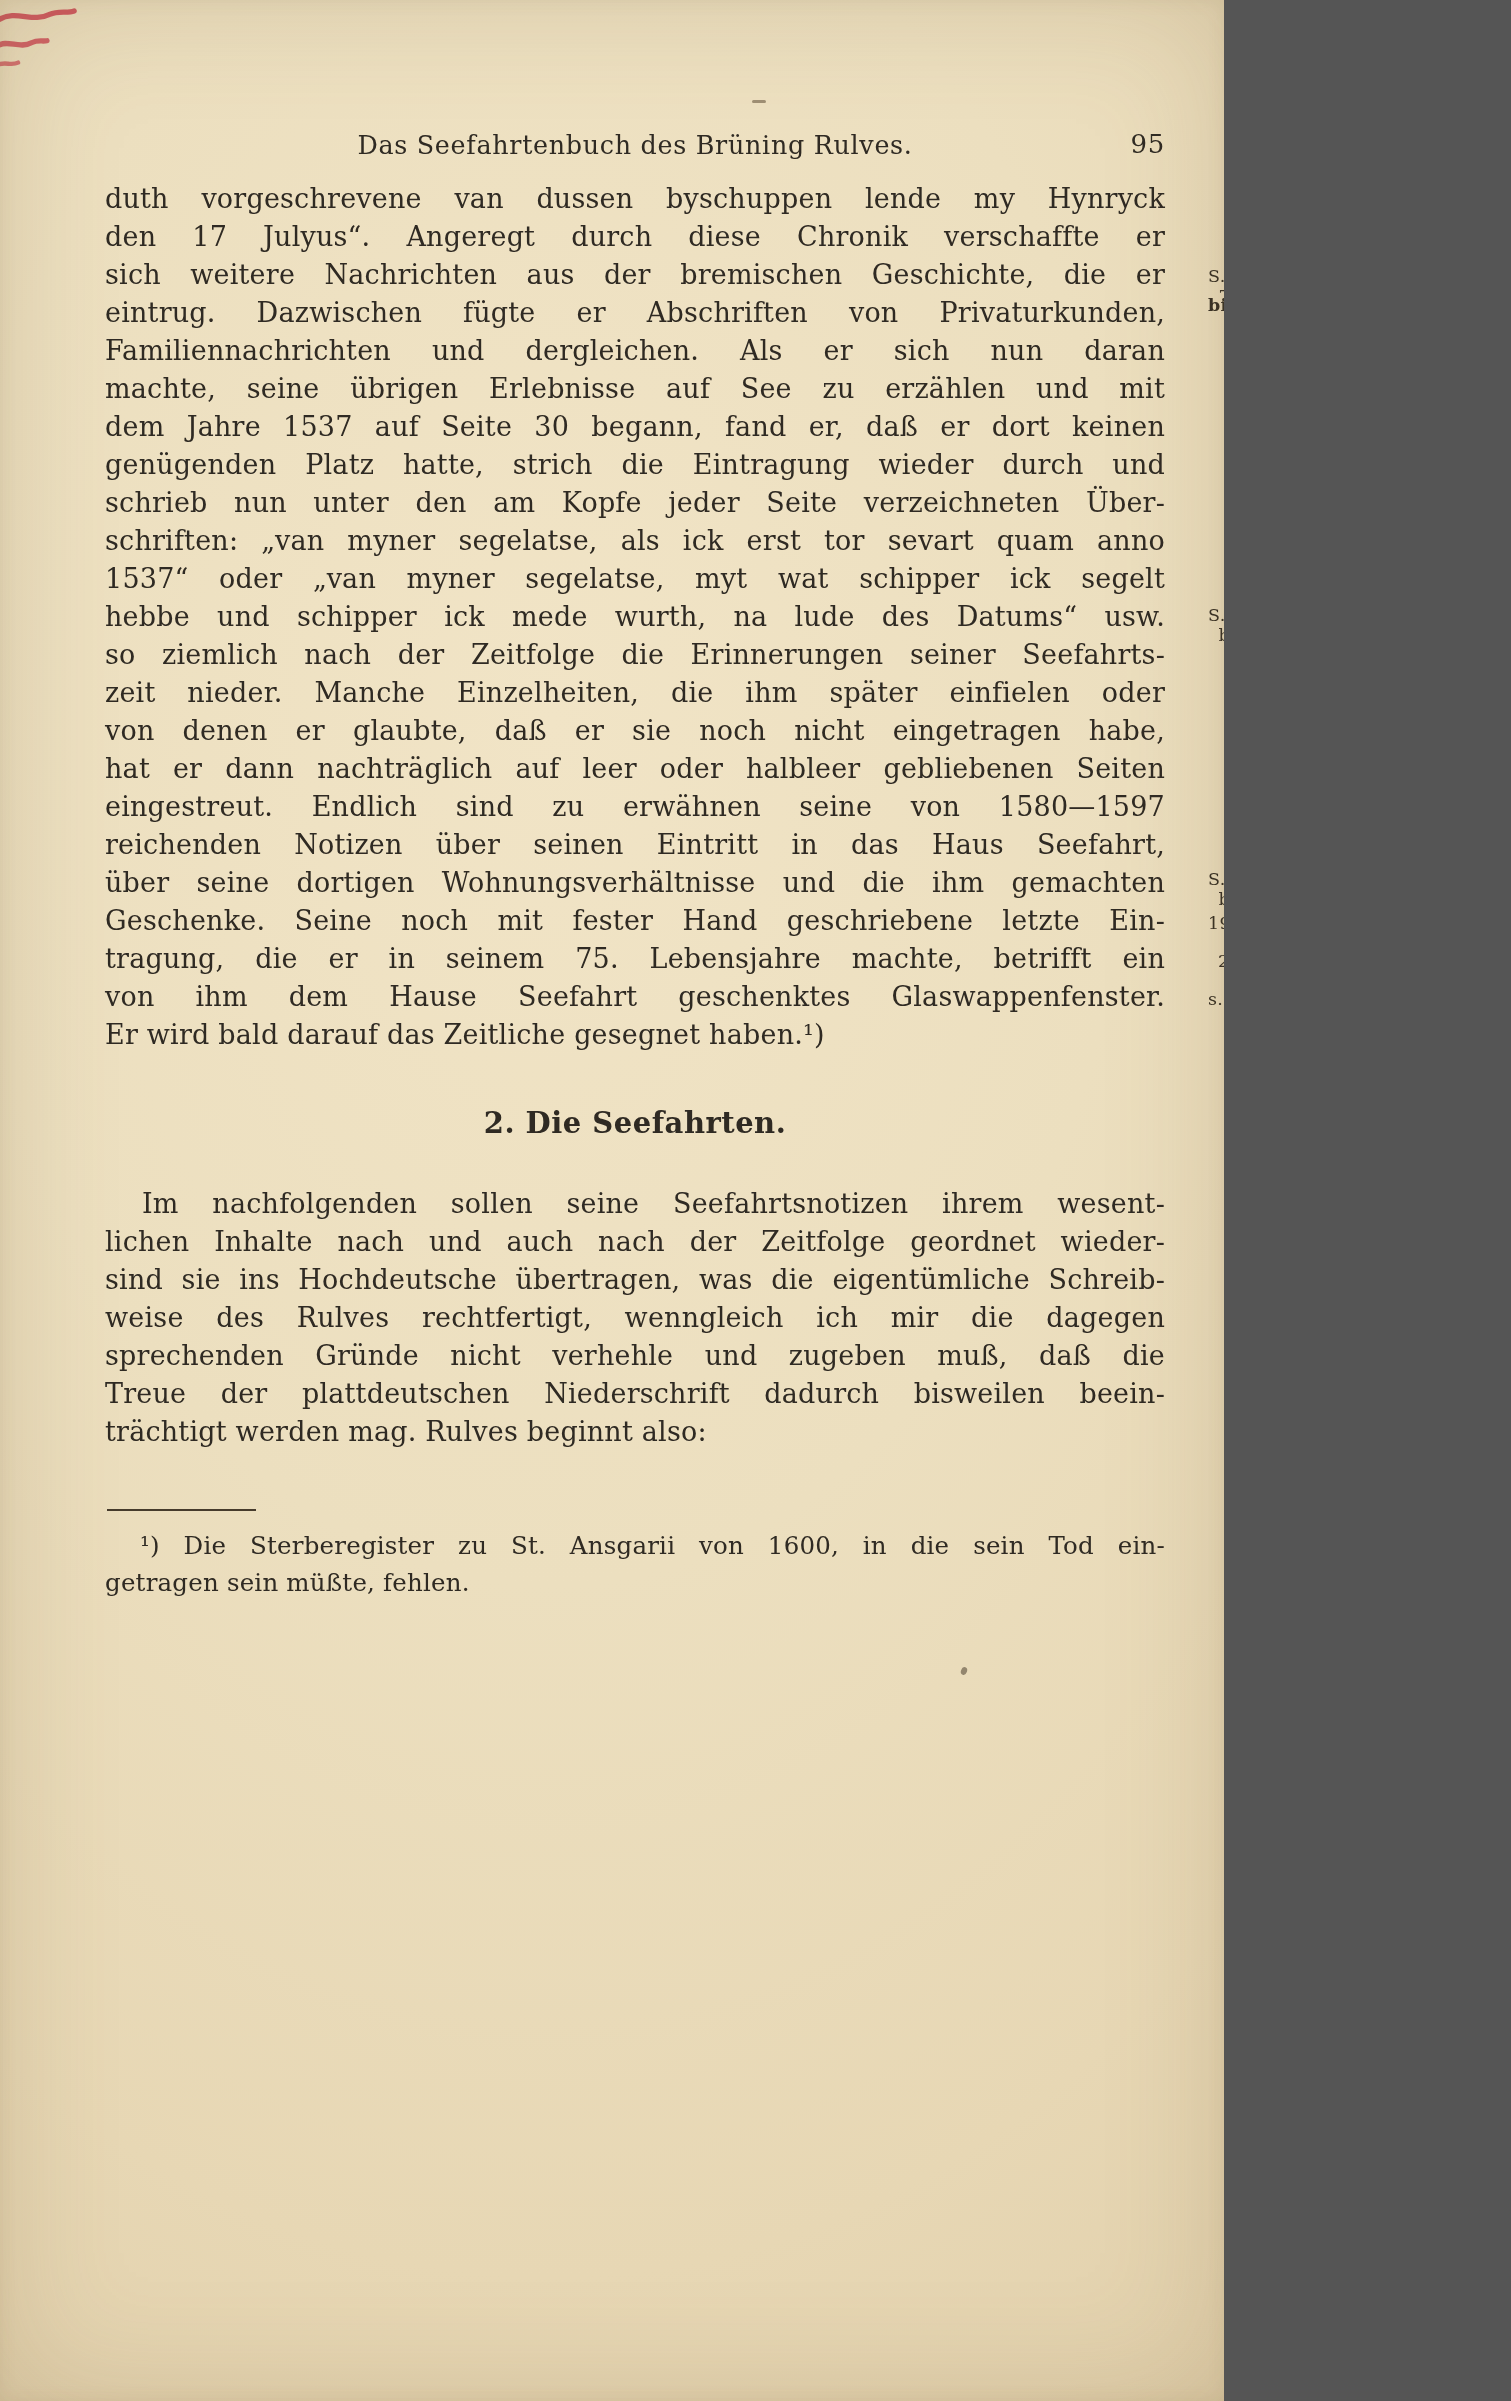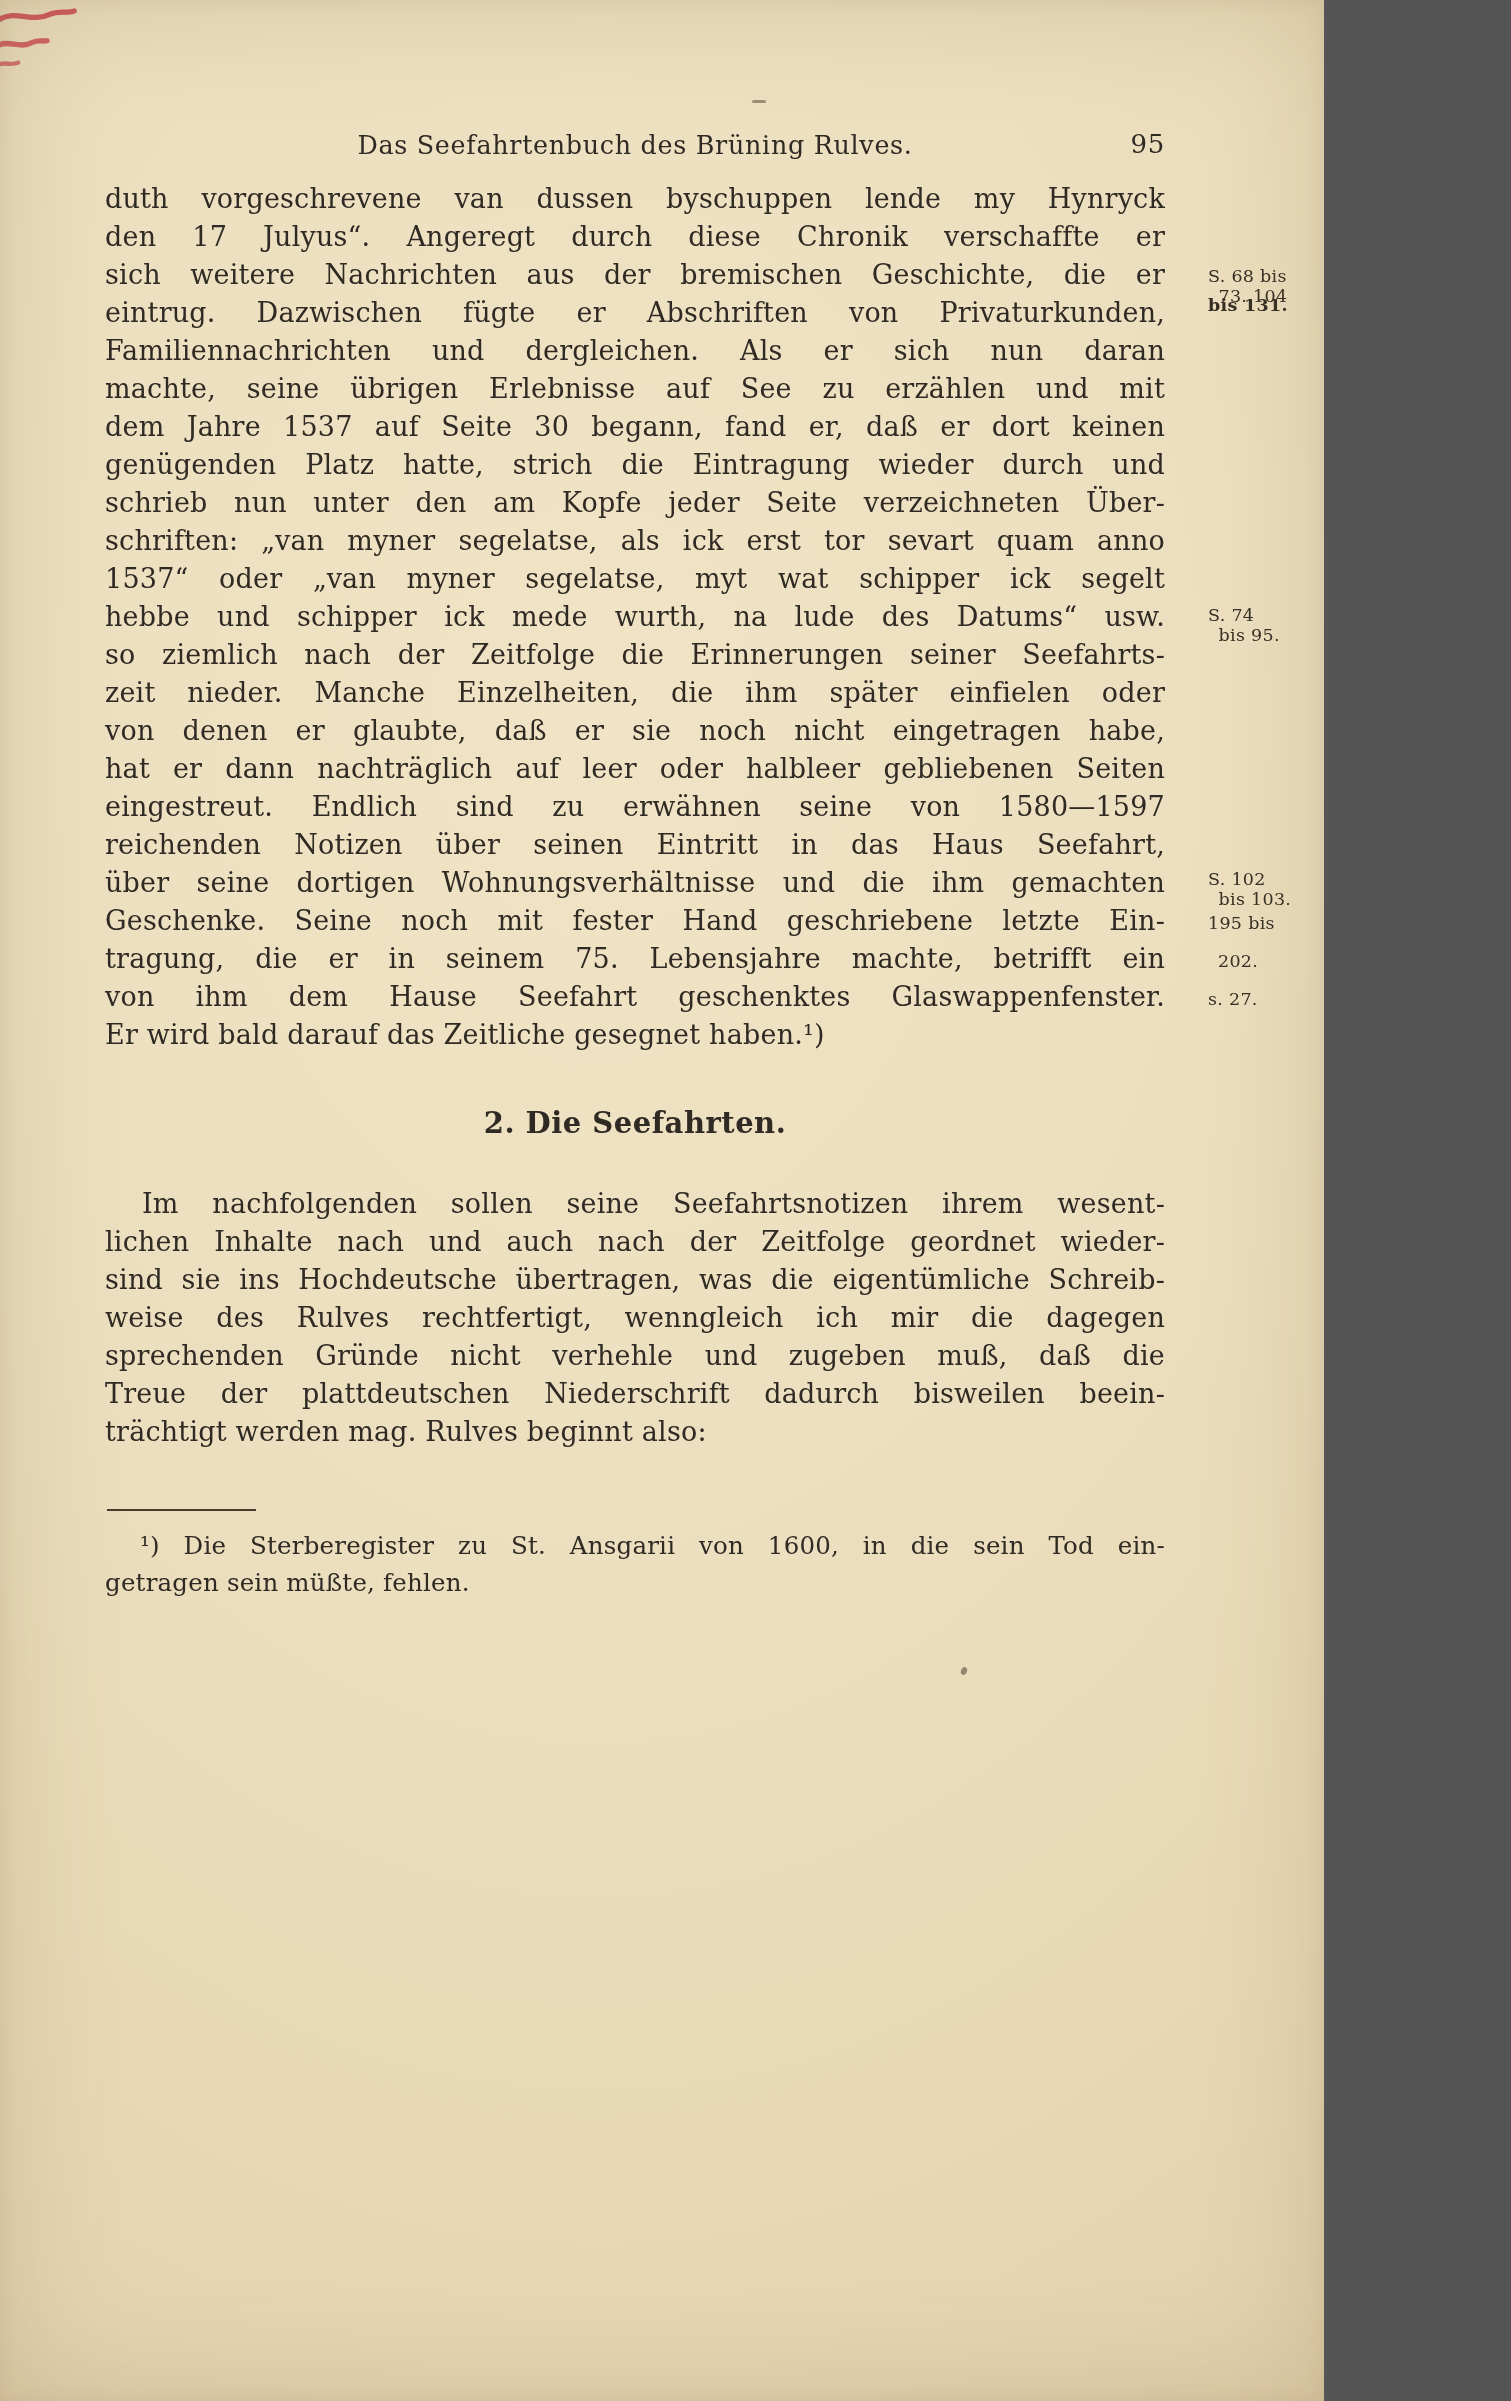--- a/index.html
+++ b/index.html
@@ -1,18 +1,18 @@
 <!DOCTYPE html>
 <html style="--paper: #ebdebe; --ink: #2f2a23; --red_mark: #cb4350;font-size:14px"><head>
 <meta charset="utf-8">
 <style>
   html, body { margin: 0; padding: 0; background: #555; }
   .page {
     position: relative;
-    width: 1324px;
+    width: 1224px;
     height: 2401px;
     overflow: hidden;
     background: radial-gradient(ellipse 120% 90% at 45% 30%,
       #f1e4c6 0%, #ecdfbf 40%, #e7d7b4 72%, #dfcda8 100%);
     font-family: "DejaVu Serif", "Liberation Serif", serif;
     color: var(--ink, #2f2a23);
   }
   .page::after {
     content: "";
     position: absolute; inset: 0;

